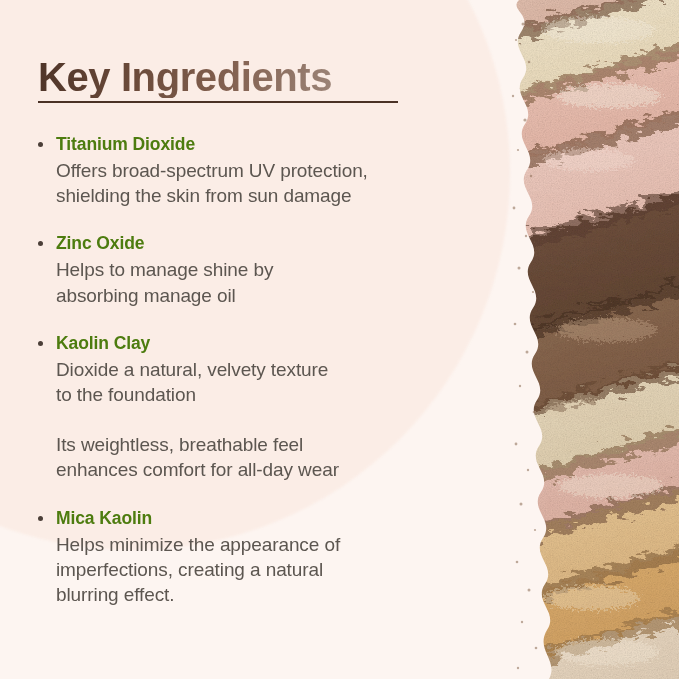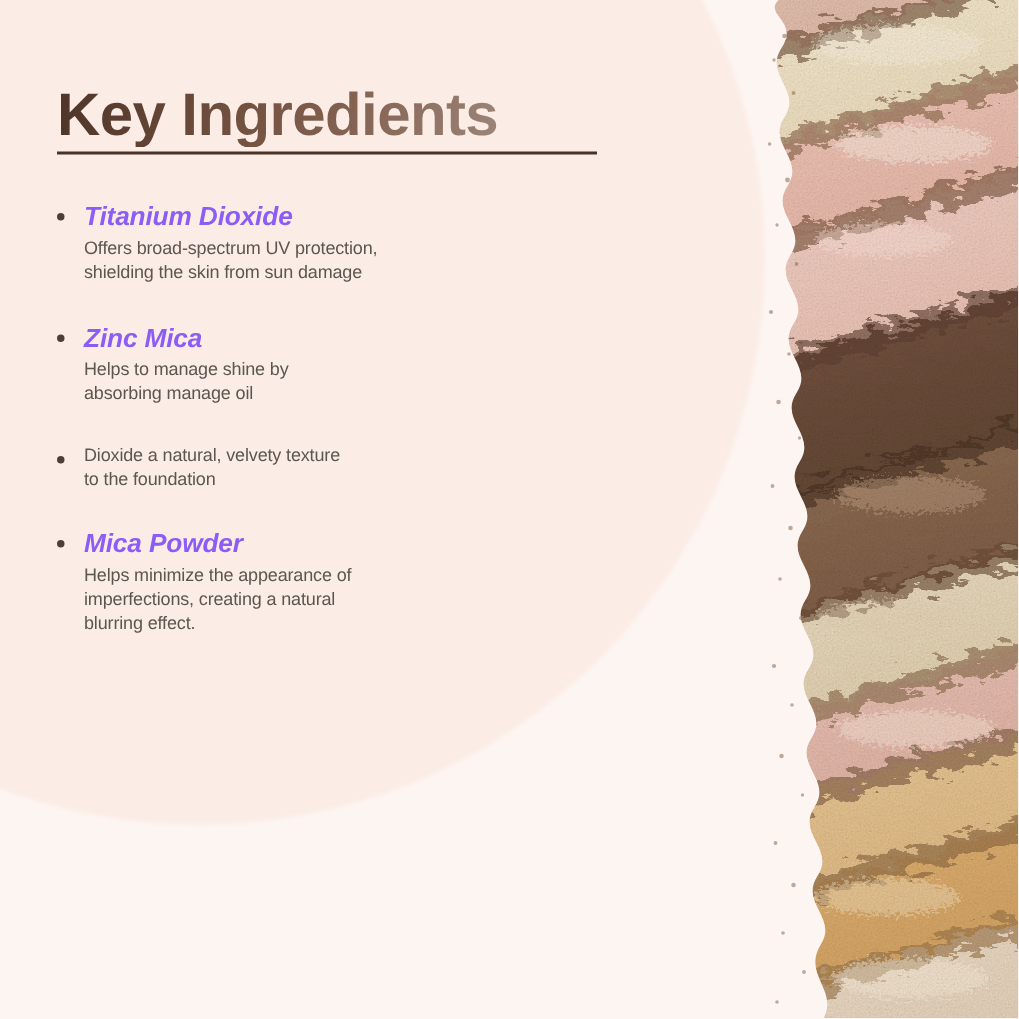--- a/index.html
+++ b/index.html
@@ -67,36 +67,35 @@
     list-style:none;
   }
   .item{ margin:0 0 25px 0; }
   .item:last-child{ margin-bottom:0; }
 
   .item-head{
     position:relative;
     padding-left:18px;
     font-size:17.5px;
     font-weight:bold;
-    color:#8b5cf6;
+    color:#4d7c0f;
     line-height:1.25;
     letter-spacing:-0.1px;
-    font-style:italic;
   }
   .bullet{
     position:absolute;
     left:0; top:8px;
     width:5px; height:5px;
     border-radius:50%;
     background:#4b3f38;
   }
   .item-desc{
     padding-left:18px;
     margin-top:2px;
-    font-size:12px;
+    font-size:19px;
     font-weight:400;
     color:#5c5650;
     line-height:1.33;
     letter-spacing:-0.1px;
     white-space:pre-line;
   }
 
   
   .photo{
     position:absolute;
@@ -127,41 +126,44 @@
           <span class="bullet"></span>
           <span>Titanium Dioxide</span>
         </div>
         <div class="item-desc">Offers broad-spectrum UV protection,
 shielding the skin from sun damage</div>
       </li>
 
       <li class="item">
         <div class="item-head">
           <span class="bullet"></span>
-          <span>Zinc Mica</span>
+          <span>Zinc Oxide</span>
         </div>
         <div class="item-desc">Helps to manage shine by
 absorbing manage oil</div>
       </li>
 
       <li class="item">
         <div class="item-head">
           <span class="bullet"></span>
+          <span>Kaolin Clay</span>
         </div>
         <div class="item-desc">Dioxide a natural, velvety texture
 to the foundation</div>
       </li>
 
       <li class="item">
+        <div class="item-desc">Its weightless, breathable feel
+enhances comfort for all-day wear</div>
       </li>
 
       <li class="item">
         <div class="item-head">
           <span class="bullet"></span>
-          <span>Mica Powder</span>
+          <span>Mica Kaolin</span>
         </div>
         <div class="item-desc">Helps minimize the appearance of
 imperfections, creating a natural
 blurring effect.</div>
       </li>
 
     </ul>
   </div>
 
   <div class="photo">

